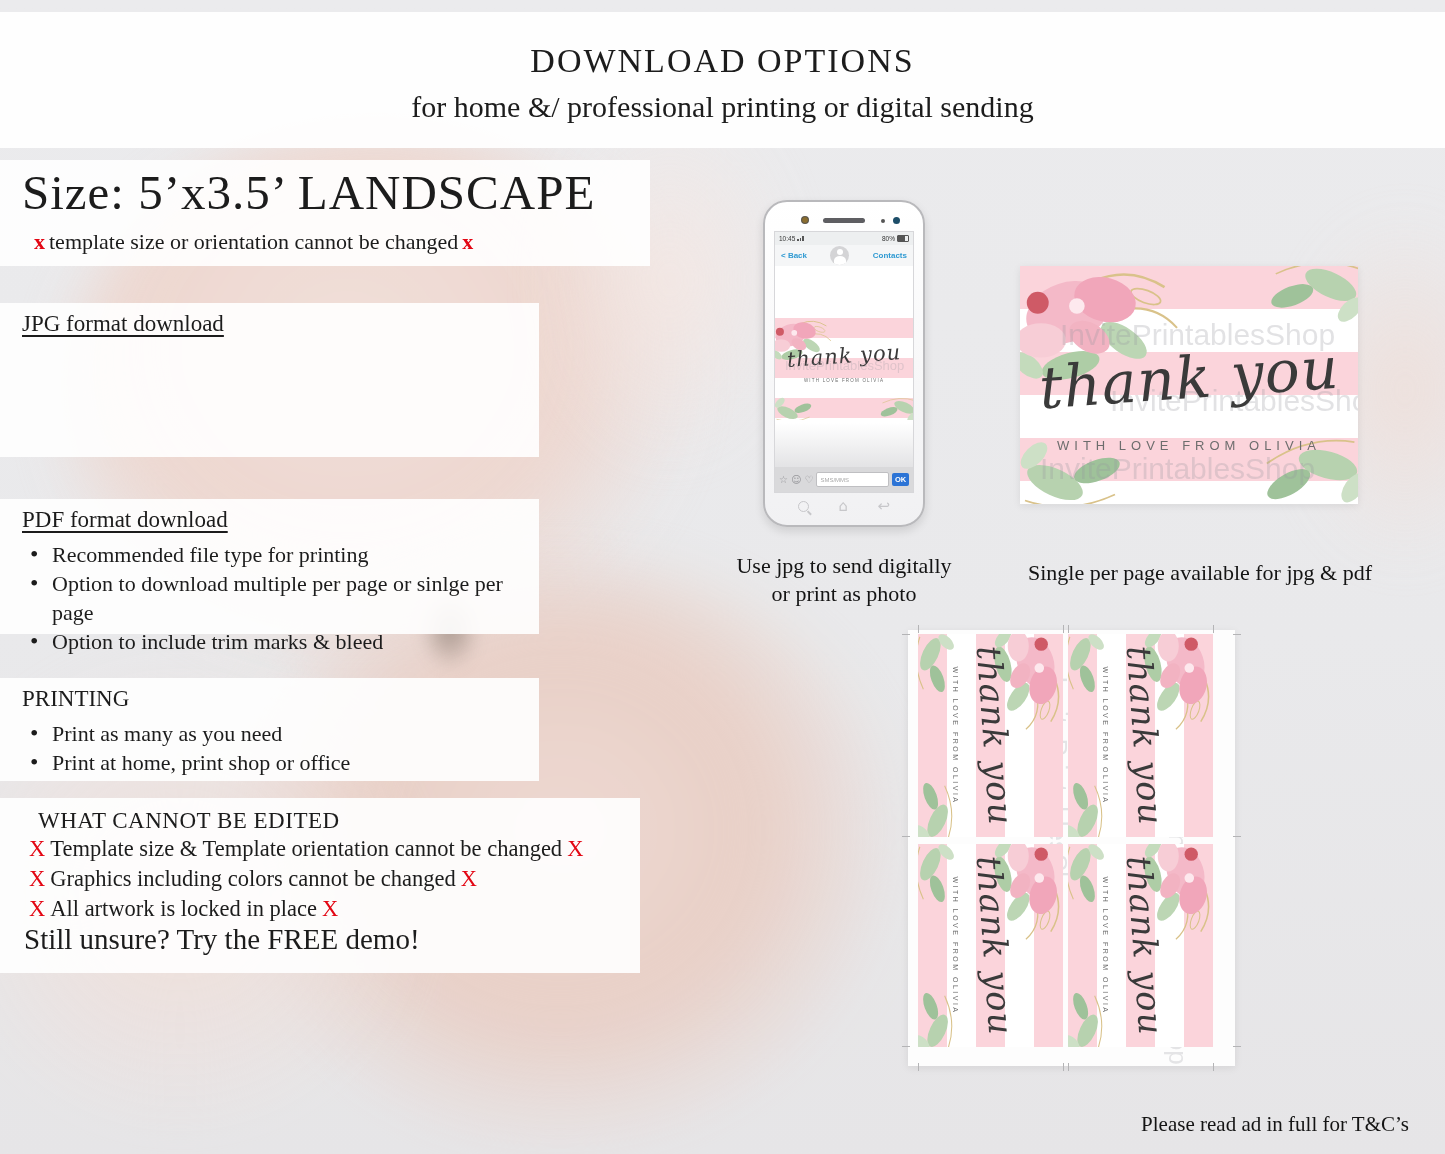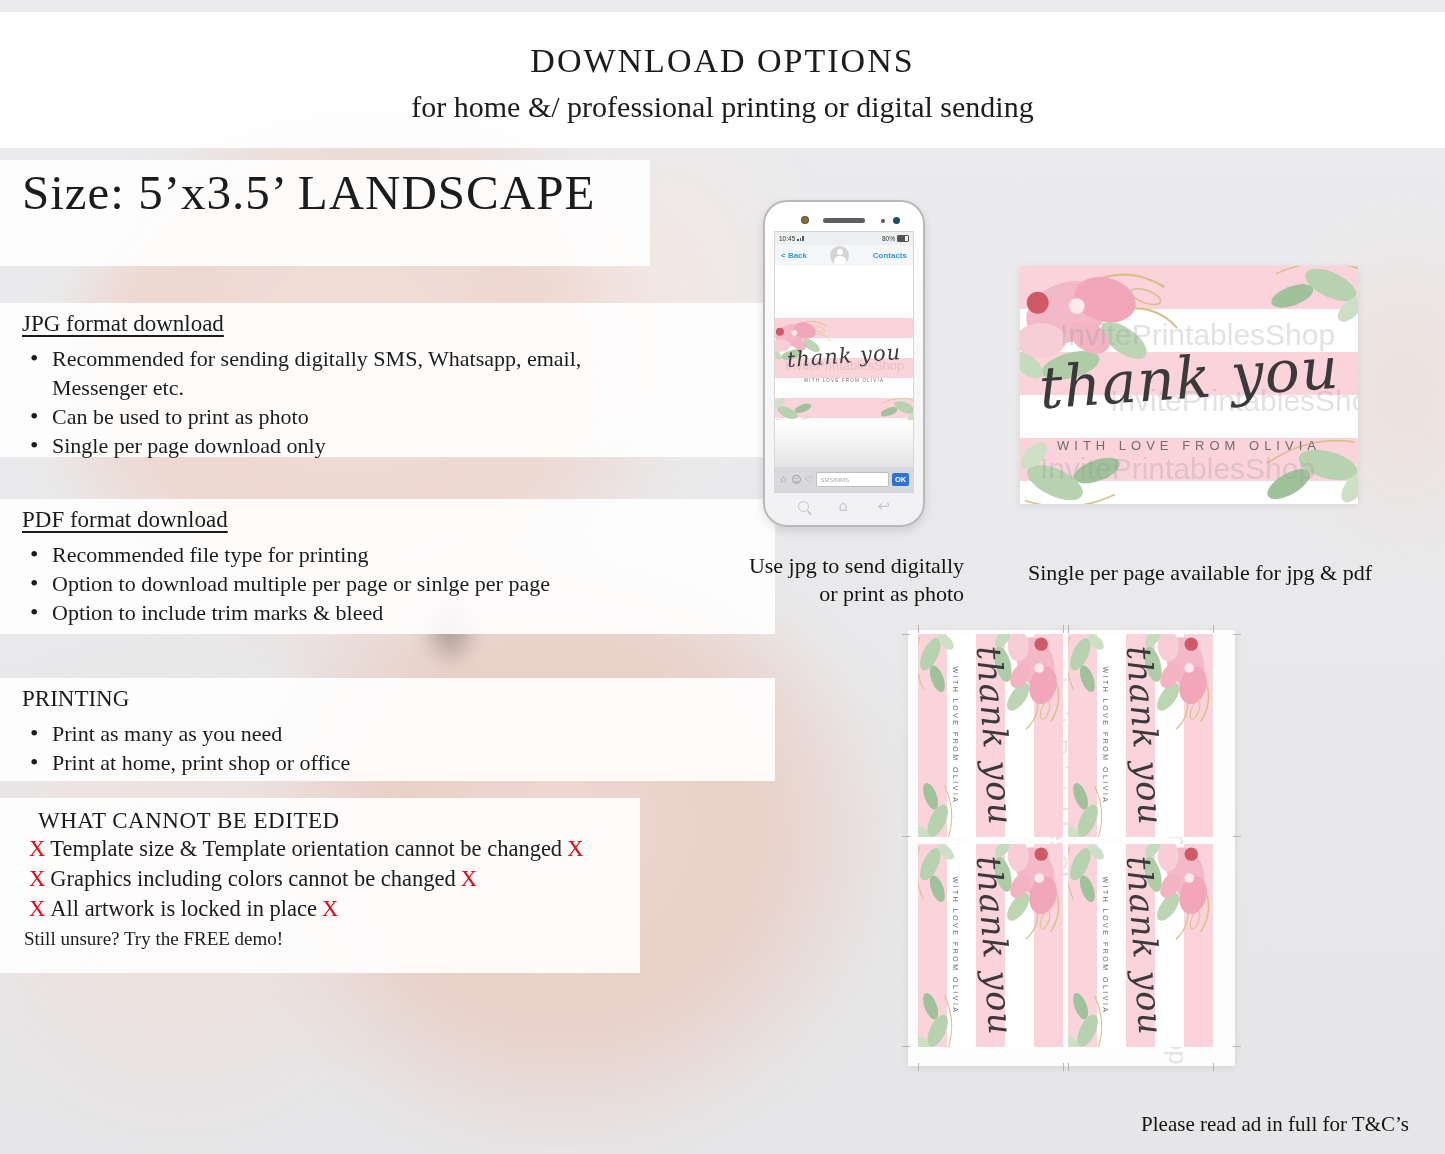--- a/index.html
+++ b/index.html
@@ -19,38 +19,38 @@
   .header-band{top:12px;width:1445px;height:136px;text-align:center;background:rgba(255,255,255,.93);}
   .h-title{padding-top:30px;font-size:34px;letter-spacing:2px;}
   .h-sub{margin-top:10px;font-size:30px;}
 
   .size-band{top:160px;width:650px;height:106px;padding:4px 0 0 22px;}
   .size-title{font-size:49px;letter-spacing:1px;}
   .size-note{margin:8px 0 0 8px;font-size:22px;}
   .xmark{color:#e30613;font-weight:bold;padding:0 4px;}
   .xmark-serif{color:#e30613;font-weight:normal;padding:0 5px;}
 
-  .sec-band{width:775px;padding:8px 10px 16px 22px;}
+  .sec-band{width:539px;padding:8px 10px 16px 22px;}
   .jpg-band{top:303px;height:154px;}
   .pdf-band{top:499px;height:135px;}
   .print-band{top:666px;height:103px;margin-top:12px;}
   .sec-h{font-size:23px;}
   .sec-h.u{text-decoration:underline;text-underline-offset:4px;}
   ul.blts{list-style:none;margin:7px 0 0 0;padding:0;}
   ul.blts li{position:relative;padding-left:30px;font-size:22px;line-height:29px;max-width:600px;}
   ul.blts li::before{content:"\2022";position:absolute;left:8px;font-size:24px;}
 
   .edit-band{top:798px;width:640px;height:175px;padding:10px 8px 4px 24px;}
   .edit-h{font-size:23px;padding-left:14px;letter-spacing:.5px;}
   .xline{font-size:22.5px;line-height:30px;}
-  .edit-foot{font-size:19px;line-height:30px;}
+  .edit-foot{font-size:29px;line-height:30px;}
 
   
   .caption{position:absolute;font-size:22px;text-align:center;color:#141414;}
-  .phone-caption{left:724px;top:552px;width:240px;line-height:28px;text-align:right;}
+  .phone-caption{left:724px;top:552px;width:240px;line-height:28px;}
   .single-caption{left:1015px;top:560px;width:370px;}
   .multi-caption{left:895px;top:1082px;width:350px;}
   .terms-note{position:absolute;right:36px;top:1112px;font-size:21px;color:#141414;}
 
   
   .tycard{position:relative;overflow:hidden;background:repeating-linear-gradient(to bottom,#fbd4db 0,#fbd4db var(--stripe),#ffffff var(--stripe),#ffffff calc(var(--stripe)*2));}
   .ty-script{position:absolute;width:100%;text-align:center;font-family:"DejaVu Serif",serif;font-style:italic;color:#3a3a3a;transform:rotate(-4deg);letter-spacing:1px;}
   .ty-sub{position:absolute;width:100%;text-align:center;font-family:"Liberation Sans",sans-serif;color:#6d6d6d;}
   .wm{position:absolute;font-family:"Liberation Sans",sans-serif;color:rgba(150,150,158,.28);white-space:nowrap;}
   .flower{position:absolute;}
@@ -140,29 +140,25 @@
   <div class="blob blob5"></div>
   <div class="blob blob6"></div>
 
   <div class="band header-band">
     <div class="h-title">DOWNLOAD OPTIONS</div>
     <div class="h-sub">for home &amp;/ professional printing or digital sending</div>
   </div>
 
   <div class="band size-band">
     <div class="size-title">Size: 5’x3.5’ LANDSCAPE</div>
+    <div class="size-note"><span class="xmark">x</span><span>template size or orientation cannot be changed</span><span class="xmark">x</span></div>
   </div>
 
   <div class="band sec-band jpg-band">
     <div class="sec-h u">JPG format download</div>
-    <ul class="blts">
-      <li>Recommended for sending digitally SMS, Whatsapp, email, Messenger etc.</li>
-      <li>Can be used to print as photo</li>
-      <li>Single per page download only</li>
-    </ul>
   </div>
 
   <div class="band sec-band pdf-band">
     <div class="sec-h u">PDF format download</div>
     <ul class="blts">
       <li>Recommended file type for printing</li>
       <li>Option to download multiple per page or sinlge per page</li>
       <li>Option to include trim marks &amp; bleed</li>
     </ul>
   </div>

